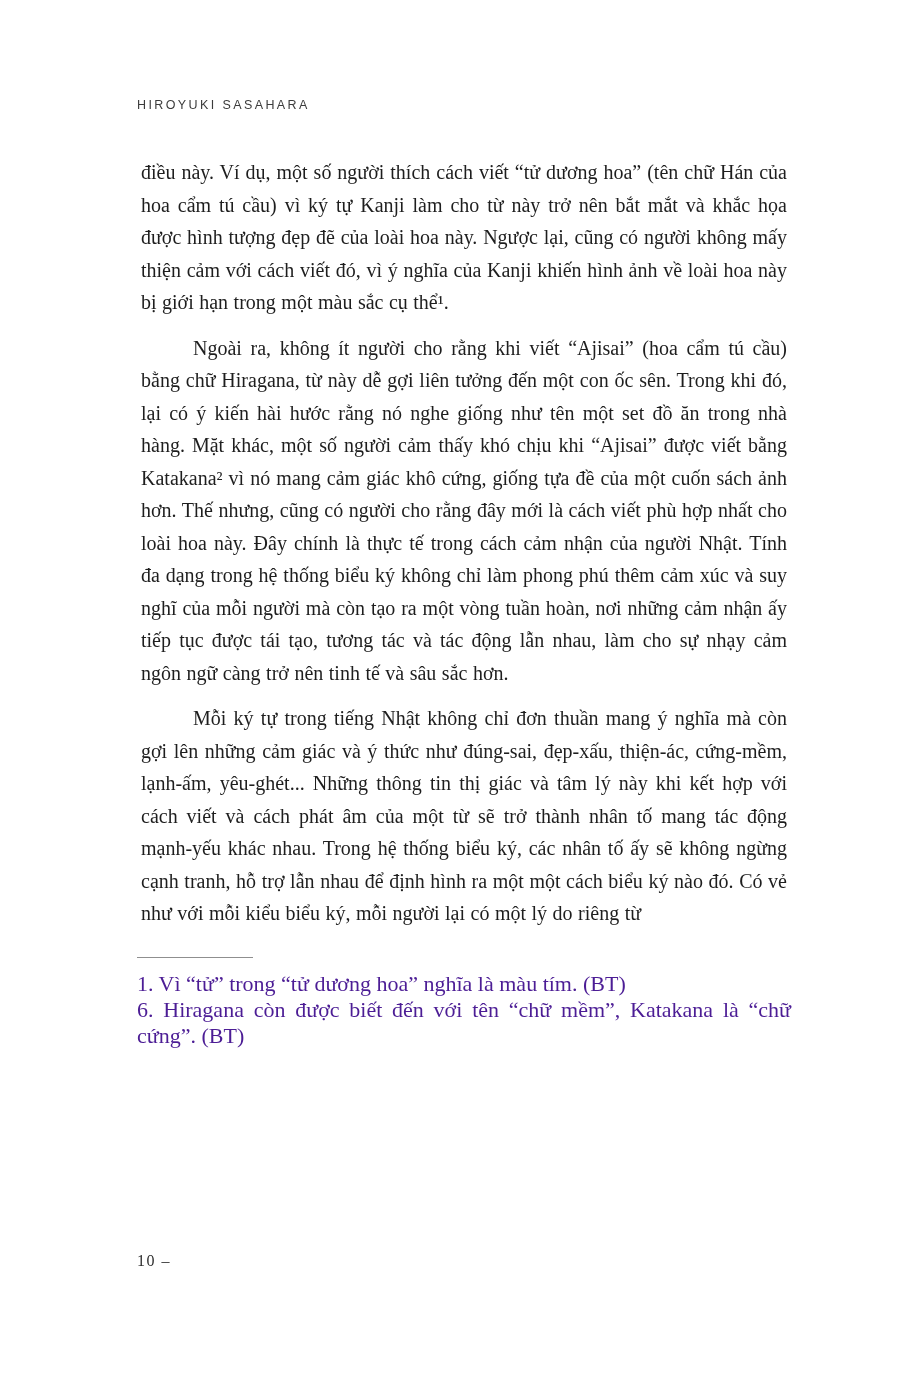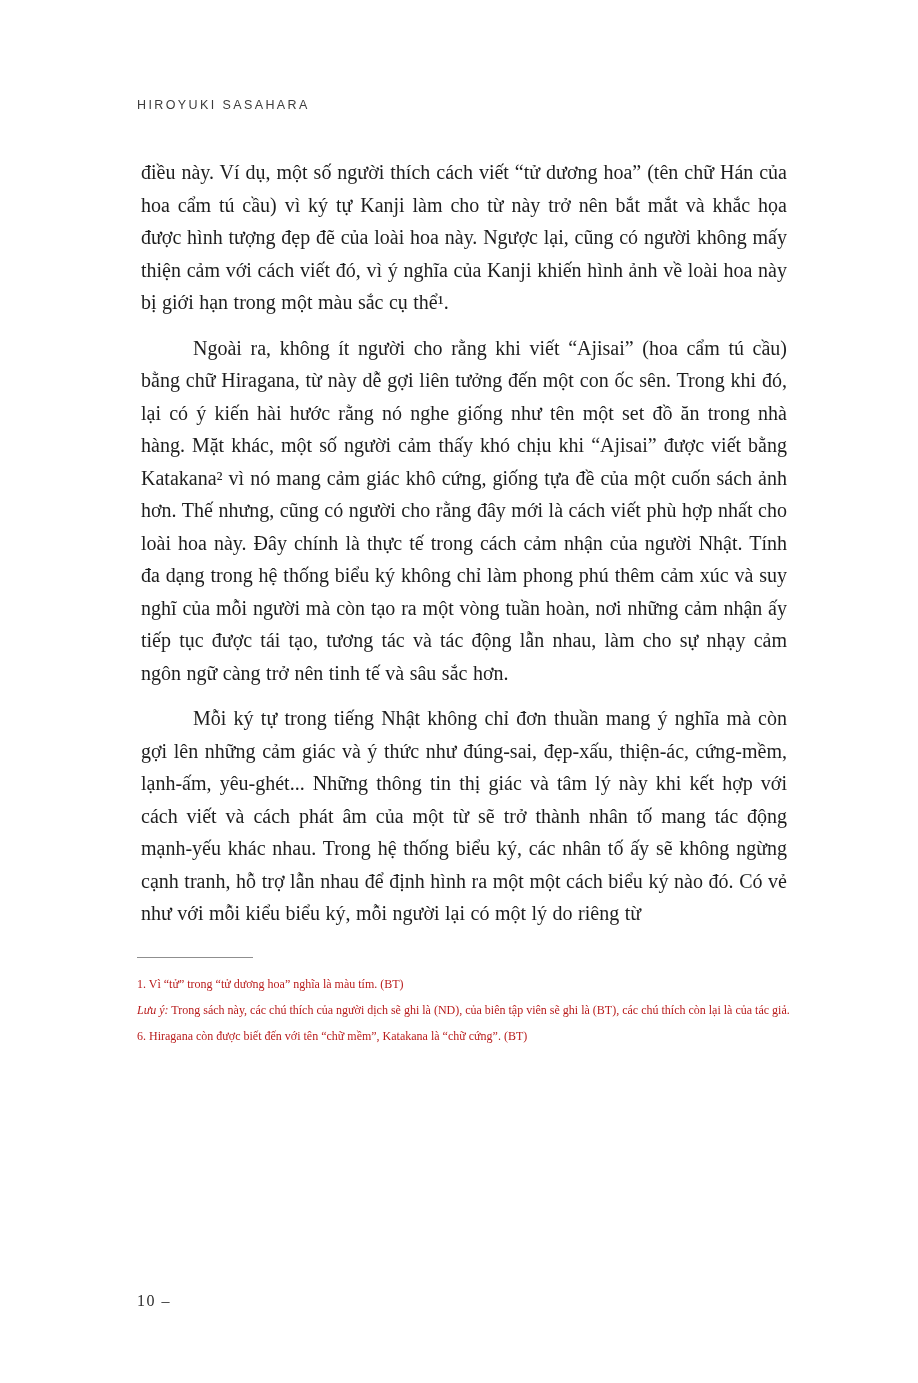--- a/index.html
+++ b/index.html
@@ -33,23 +33,23 @@
     line-height: 32.5px;
     text-align: justify;
     word-spacing: 0.5px;
   }
   .body-text p + p {
     margin-top: 13px;
     text-indent: 52px;
   }
   .footnotes {
     margin-top: 27px;
-    font-size: 12px;
+    font-size: 22px;
     line-height: 26px;
-    color: #b91c1c;
+    color: #4c1d95;
   }
   .footnote-rule {
     border: none;
     border-top: 1px solid #8f8f8f;
     width: 116px;
     margin: 0 0 13px 0;
   }
   .footnotes p {
     margin: 0;
     text-align: justify;
@@ -61,38 +61,36 @@
     font-style: italic;
   }
   .page-number {
     position: absolute;
     left: 137px;
     top: 1252px;
     font-size: 16px;
     color: #2e2e2e;
     letter-spacing: 1.5px;
     font-family: "Liberation Serif", serif;
-    margin-top: 40px;
   }
 </style>
 </head>
 <body>
 
 <div class="page">
 
   <h6 class="author-heading">HIROYUKI SASAHARA</h6>
 
   <div class="body-text">
     <p>điều này. Ví dụ, một số người thích cách viết “tử dương hoa” (tên chữ Hán của hoa cẩm tú cầu) vì ký tự Kanji làm cho từ này trở nên bắt mắt và khắc họa được hình tượng đẹp đẽ của loài hoa này. Ngược lại, cũng có người không mấy thiện cảm với cách viết đó, vì ý nghĩa của Kanji khiến hình ảnh về loài hoa này bị giới hạn trong một màu sắc cụ thể¹.</p>
     <p>Ngoài ra, không ít người cho rằng khi viết “Ajisai” (hoa cẩm tú cầu) bằng chữ Hiragana, từ này dễ gợi liên tưởng đến một con ốc sên. Trong khi đó, lại có ý kiến hài hước rằng nó nghe giống như tên một set đồ ăn trong nhà hàng. Mặt khác, một số người cảm thấy khó chịu khi “Ajisai” được viết bằng Katakana² vì nó mang cảm giác khô cứng, giống tựa đề của một cuốn sách ảnh hơn. Thế nhưng, cũng có người cho rằng đây mới là cách viết phù hợp nhất cho loài hoa này. Đây chính là thực tế trong cách cảm nhận của người Nhật. Tính đa dạng trong hệ thống biểu ký không chỉ làm phong phú thêm cảm xúc và suy nghĩ của mỗi người mà còn tạo ra một vòng tuần hoàn, nơi những cảm nhận ấy tiếp tục được tái tạo, tương tác và tác động lẫn nhau, làm cho sự nhạy cảm ngôn ngữ càng trở nên tinh tế và sâu sắc hơn.</p>
     <p>Mỗi ký tự trong tiếng Nhật không chỉ đơn thuần mang ý nghĩa mà còn gợi lên những cảm giác và ý thức như đúng-sai, đẹp-xấu, thiện-ác, cứng-mềm, lạnh-ấm, yêu-ghét... Những thông tin thị giác và tâm lý này khi kết hợp với cách viết và cách phát âm của một từ sẽ trở thành nhân tố mang tác động mạnh-yếu khác nhau. Trong hệ thống biểu ký, các nhân tố ấy sẽ không ngừng cạnh tranh, hỗ trợ lẫn nhau để định hình ra một một cách biểu ký nào đó. Có vẻ như với mỗi kiểu biểu ký, mỗi người lại có một lý do riêng từ</p>
   </div>
 
   <div class="footnotes">
     <hr class="footnote-rule">
     <p>1. Vì “tử” trong “tử dương hoa” nghĩa là màu tím. (BT)</p>
-    <p><em>Lưu ý:</em><span> Trong sách này, các chú thích của người dịch sẽ ghi là (ND), của biên tập viên sẽ ghi là (BT), các chú thích còn lại là của tác giả.</span></p>
     <p class="footnote-last">6. Hiragana còn được biết đến với tên “chữ mềm”, Katakana là “chữ cứng”. (BT)</p>
   </div>
 
   <div class="page-number">10 –</div>
 
 </div>
 
 </body></html>

